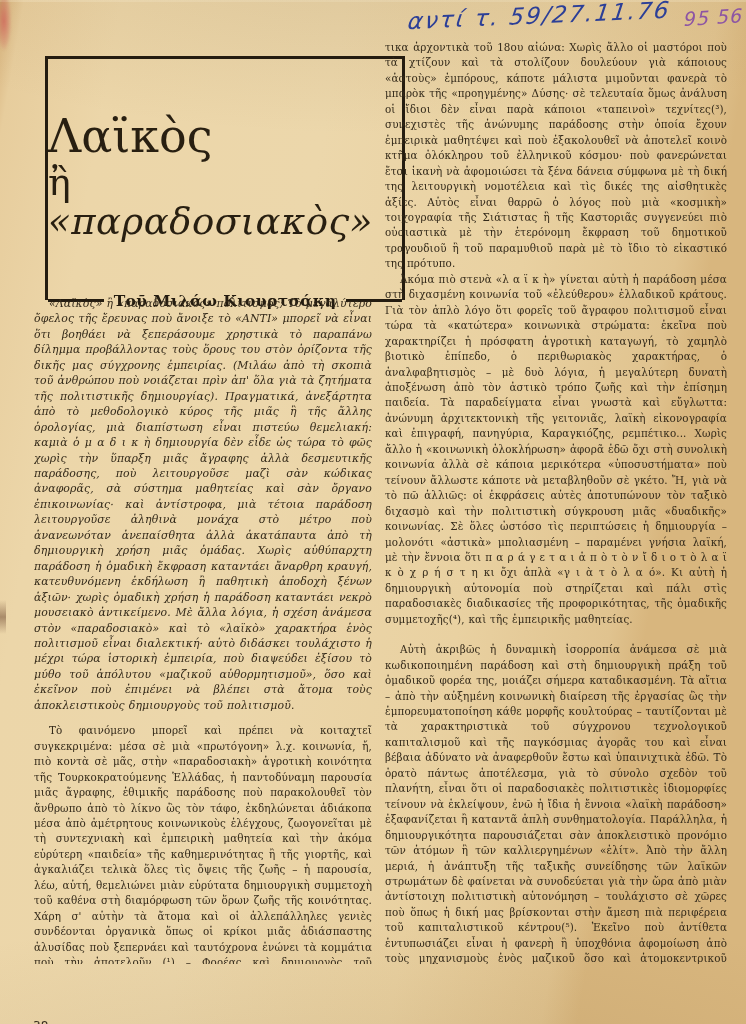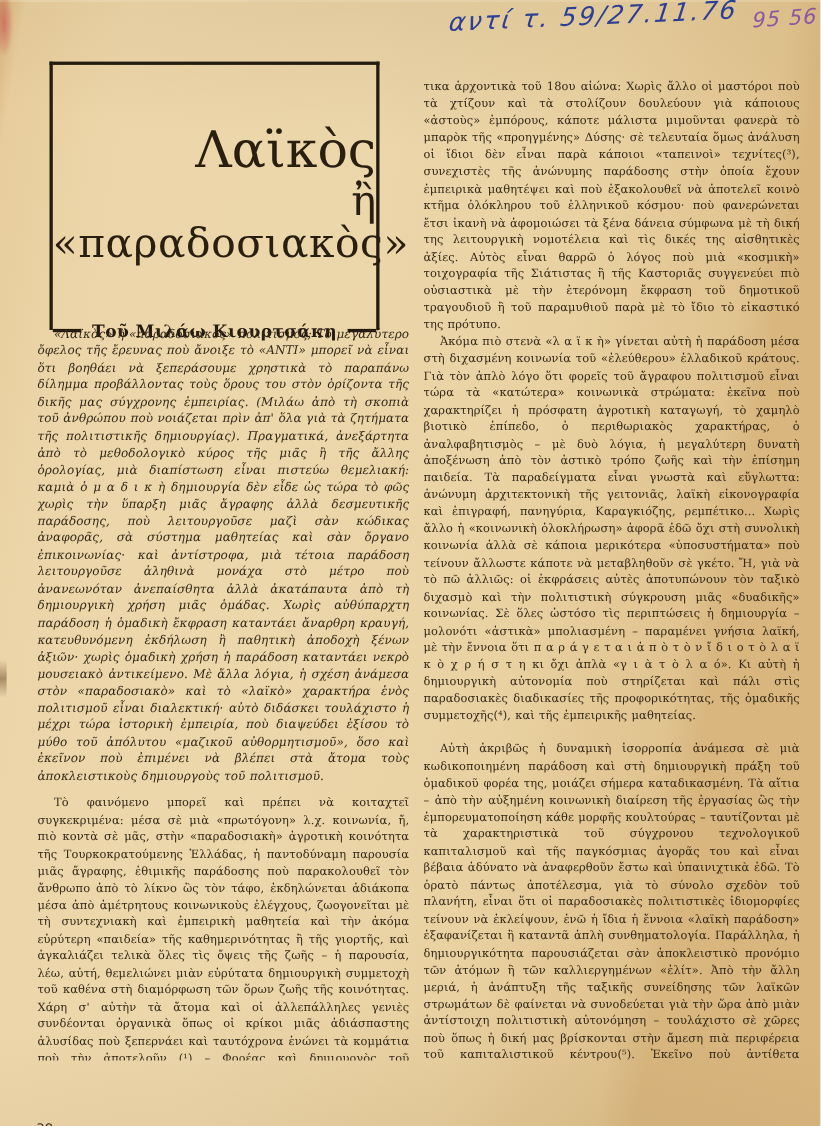--- a/index.html
+++ b/index.html
@@ -60,31 +60,31 @@
     font-style: italic;
     font-size: 19px;
     letter-spacing: 1px;
     color: #8d55a4;
     transform: rotate(-4deg) skewX(-6deg);
     white-space: nowrap;
   }
 
   
   .title-box {
-    position: absolute; left: 45px; top: 56px; width: 300px; height: 244px;
+    position: absolute; left: 45px; top: 56px; width: 360px; height: 244px;
     border: 3px solid #241c10;
     border-bottom: none;
     box-sizing: border-box;
     display: flex; flex-direction: column;
-    text-align: right;
+    text-align: left;
   }
   .title-lines { flex: 1; display: flex; flex-direction: column; justify-content: center; padding-top: 4px; }
   .t1 { font-size: 46px; line-height: 1.15; color: #281f11; }
   .t2 { font-size: 38px; line-height: 1.0; color: #281f11; }
-  .t3 { font-size: 37px; line-height: 1.15; color: #281f11; letter-spacing: .5px; }
+  .t3 { font-size: 37px; line-height: 1.15; color: #281f11; letter-spacing: .5px; font-style: italic; }
   .t4 { font-size: 38px; line-height: 1.2; color: #281f11; }
   .byline-row {
     display: flex; align-items: center;
     height: 18px; margin-bottom: -9px; 
     padding: 0 0px;
   }
   .byline-row .rule { flex: 1; height: 3px; background: #241c10; }
   .byline-text {
     font-weight: bold; font-size: 15.5px; color: #241c10;
     padding: 0 10px; white-space: nowrap; letter-spacing: .4px;
@@ -97,21 +97,21 @@
     font-size: 10.4px;
     line-height: 15.45px;
     letter-spacing: .1px;
     word-spacing: .4px;
     color: #342a1a;
     overflow: hidden;
   }
   .col-left  { left: 34px;  top: 296px; width: 338px; height: 668px; }
   .col-right { left: 385px; top: 40px;  width: 342px; height: 925px; }
   .para { text-indent: 15px; margin: 0; }
-  .para.no-indent { text-indent: 0; margin-top: 32px; }
+  .para.no-indent { text-indent: 0; }
   .para.italic { font-style: italic; font-size: 10.9px; }
   .para.gap-before { margin-top: 15px; }
   .para + .para.after-break { margin-top: 10px; }
 
   .page-number {
     position: absolute; left: 33px; top: 984px;
     font-size: 12px; color: #3c3122;
     font-family: "DejaVu Sans", sans-serif;
     margin-top: 35px;
   }

